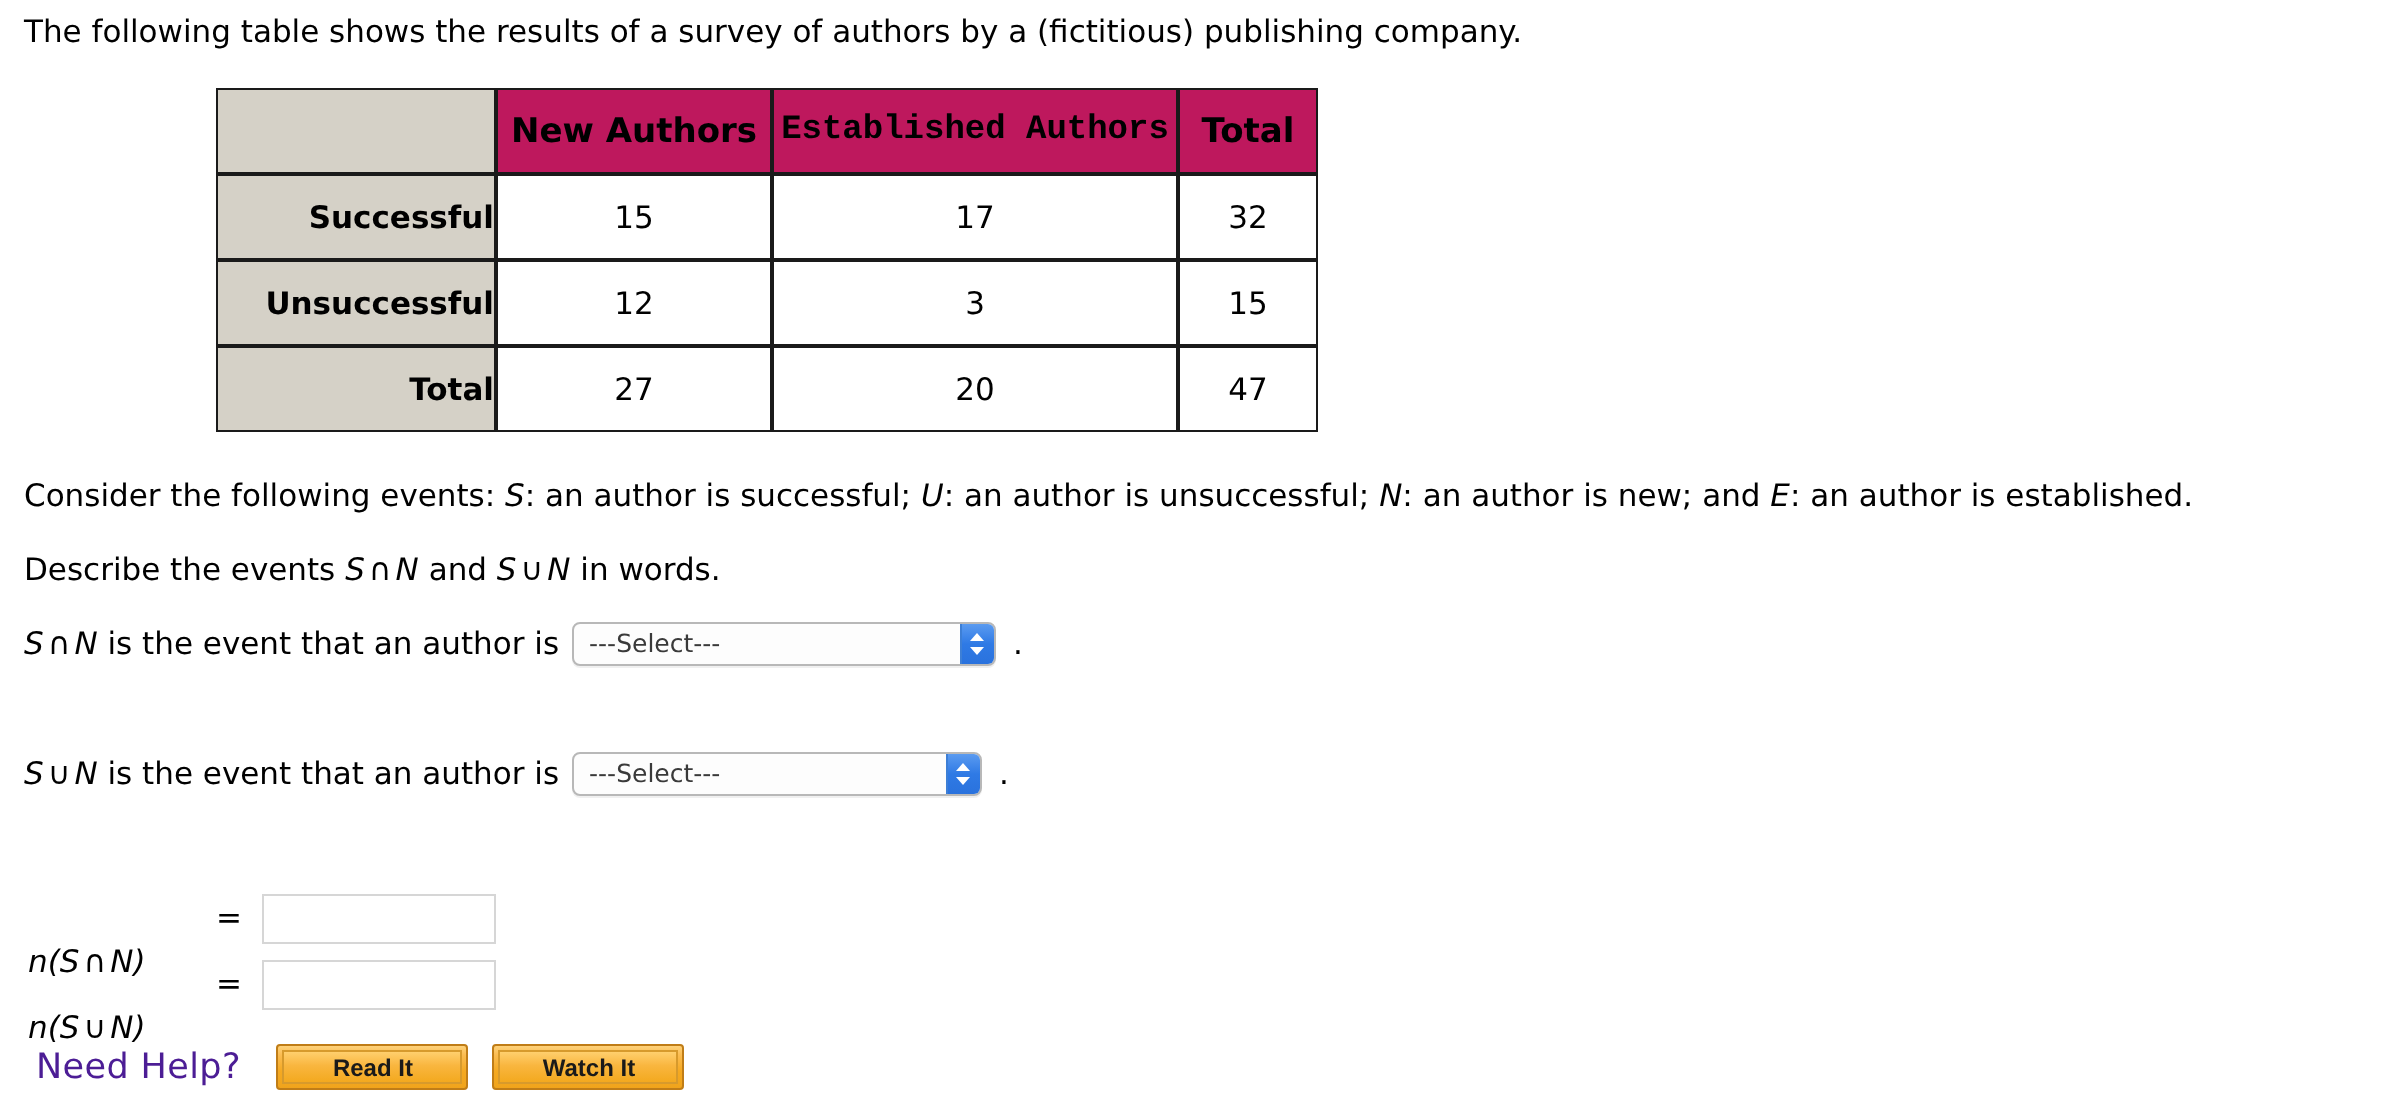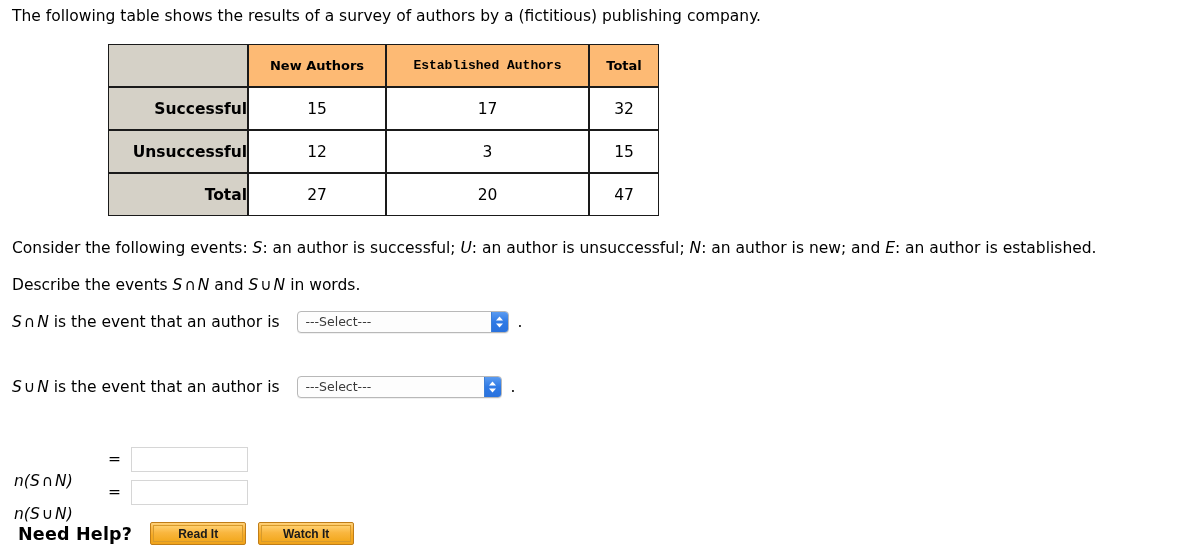--- a/index.html
+++ b/index.html
@@ -46,23 +46,23 @@
     border: 1px solid #1a1a1a;
     padding: 0;
     height: 43px;
     box-sizing: border-box;
     background: #ffffff;
     font-weight: normal;
     text-align: center;
     vertical-align: middle;
   }
   table.survey .hdr {
-    background: #fdba74;
+    background: #be185d;
     font-weight: bold;
-    font-size: 13px;
+    font-size: 17px;
   }
   table.survey .rowhdr {
     background: #d5d1c7;
     font-weight: bold;
     text-align: right;
     padding-right: 0;
     font-size: 15.5px;
   }
   table.survey .c-corner { width: 140px; background: #d5d1c7; }
   table.survey .c-new    { width: 138px; }
@@ -90,21 +90,21 @@
   .selrow {
     position: absolute;
     display: flex;
     align-items: center;
     font-size: 15.5px;
     white-space: nowrap;
   }
   .selrow-1 { left: 12px; top: 311px; }
   .selrow-2 { left: 12px; top: 376px; align-items: center; }
 
-  .selrow .label { margin-right: 17px; }
+  .selrow .label { margin-right: 6px; }
   .selrow .period { margin-left: 9px; }
 
   .mac-select {
     position: relative;
     display: inline-block;
     height: 22px;
     background: #fdfdfd;
     border: 1px solid #b8b8b8;
     border-radius: 4px;
     box-shadow: 0 1px 0 rgba(0,0,0,0.06);
@@ -161,22 +161,22 @@
 
   
   .needhelp {
     position: absolute;
     left: 18px;
     top: 522px;
     display: flex;
     align-items: center;
   }
   .needhelp .nh-label {
-    color: #000000;
-    font-weight: bold;
+    color: #4c1d95;
+    font-weight: normal;
     font-size: 17.5px;
     margin-right: 18px;
     letter-spacing: 0.2px;
   }
   .help-btn {
     width: 96px;
     height: 23px;
     margin-right: 12px;
     border: 1px solid #c07d17;
     background: linear-gradient(to bottom, #ffd27a 0%, #fbbc50 22%, #f5a921 60%, #f0a41c 100%);

